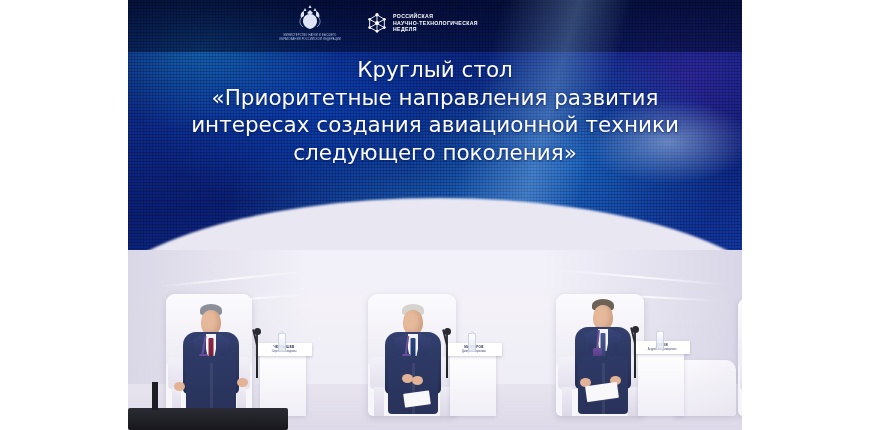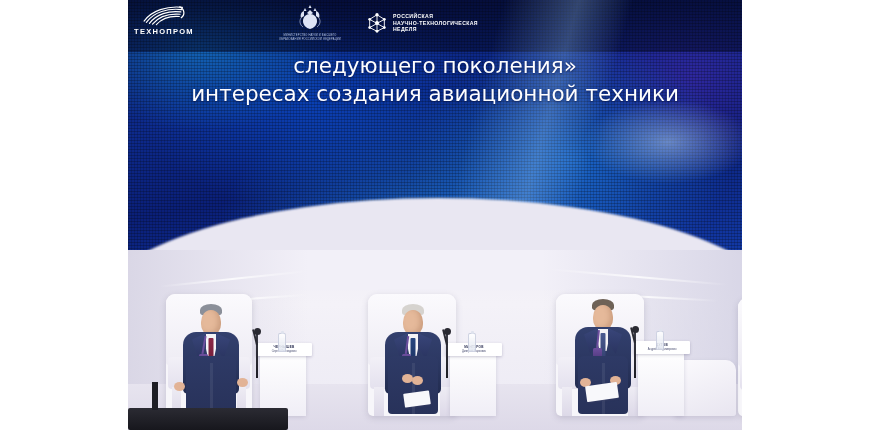--- a/index.html
+++ b/index.html
@@ -187,33 +187,20 @@
 
     <div class="led">
       <div class="logoband"></div>
       <div class="mesh"></div>
       <div class="glare"></div>
       <div class="bottomcurve"></div>
     </div>
 
     <div class="logos">
 
-      <div class="logo logo-technoprom">
-        <svg class="tp-wing" viewBox="0 0 60 28">
-          <g fill="none" stroke="#ffffff" stroke-width="1.5" stroke-linecap="round">
-            <path d="M4 22 C14 8, 34 2, 54 4"></path>
-            <path d="M7 23.5 C17 10, 35 5, 53 7"></path>
-            <path d="M11 25 C20 13, 36 8, 52 10"></path>
-            <path d="M15 26 C23 16, 37 12, 51 13"></path>
-            <path d="M20 26.5 C27 19, 38 15, 50 16"></path>
-          </g>
-          <path d="M50 3 C57 6, 58 14, 52 18" fill="none" stroke="#fff" stroke-width="1.6"></path>
-        </svg>
-        <div class="tp-word">ТЕХНОПРОМ</div>
-      </div>
 
       <div class="logo logo-gerb">
         <svg width="30" height="30" viewBox="0 0 30 30">
           <g fill="#eaf0ff" opacity=".95">
             <path d="M15 7 L18 10 L15 12 L12 10 Z"></path>
             <path d="M9 8 C6 9 5 12 6 15 L9 13 Z"></path>
             <path d="M21 8 C24 9 25 12 24 15 L21 13 Z"></path>
             <path d="M15 11 C11 11 8 14 8 18 C8 22 11 25 15 26 C19 25 22 22 22 18 C22 14 19 11 15 11 Z"></path>
             <path d="M10 5 L11.5 8 L8.5 8 Z"></path>
             <path d="M20 5 L21.5 8 L18.5 8 Z"></path>
@@ -247,22 +234,24 @@
           <span>РОССИЙСКАЯ</span>
           <span>НАУЧНО-ТЕХНОЛОГИЧЕСКАЯ</span>
           <span>НЕДЕЛЯ</span>
         </div>
       </div>
 
 
     </div>
 
     <div class="title">
+      <span class="l l1">Круглый стол</span>
+      <span class="l">«Приоритетные направления развития</span>
+      <span class="l">интересах создания авиационной техники</span>
       <span class="l">следующего поколения»</span>
-      <span class="l">интересах создания авиационной техники</span>
     </div>
 
     <div class="stage">
       <div class="topshadow"></div>
       <div class="wallL"></div>
       <div class="wallR"></div>
 
       <div class="strip s1"></div>
       <div class="strip s2"></div>
       <div class="strip s3"></div>

